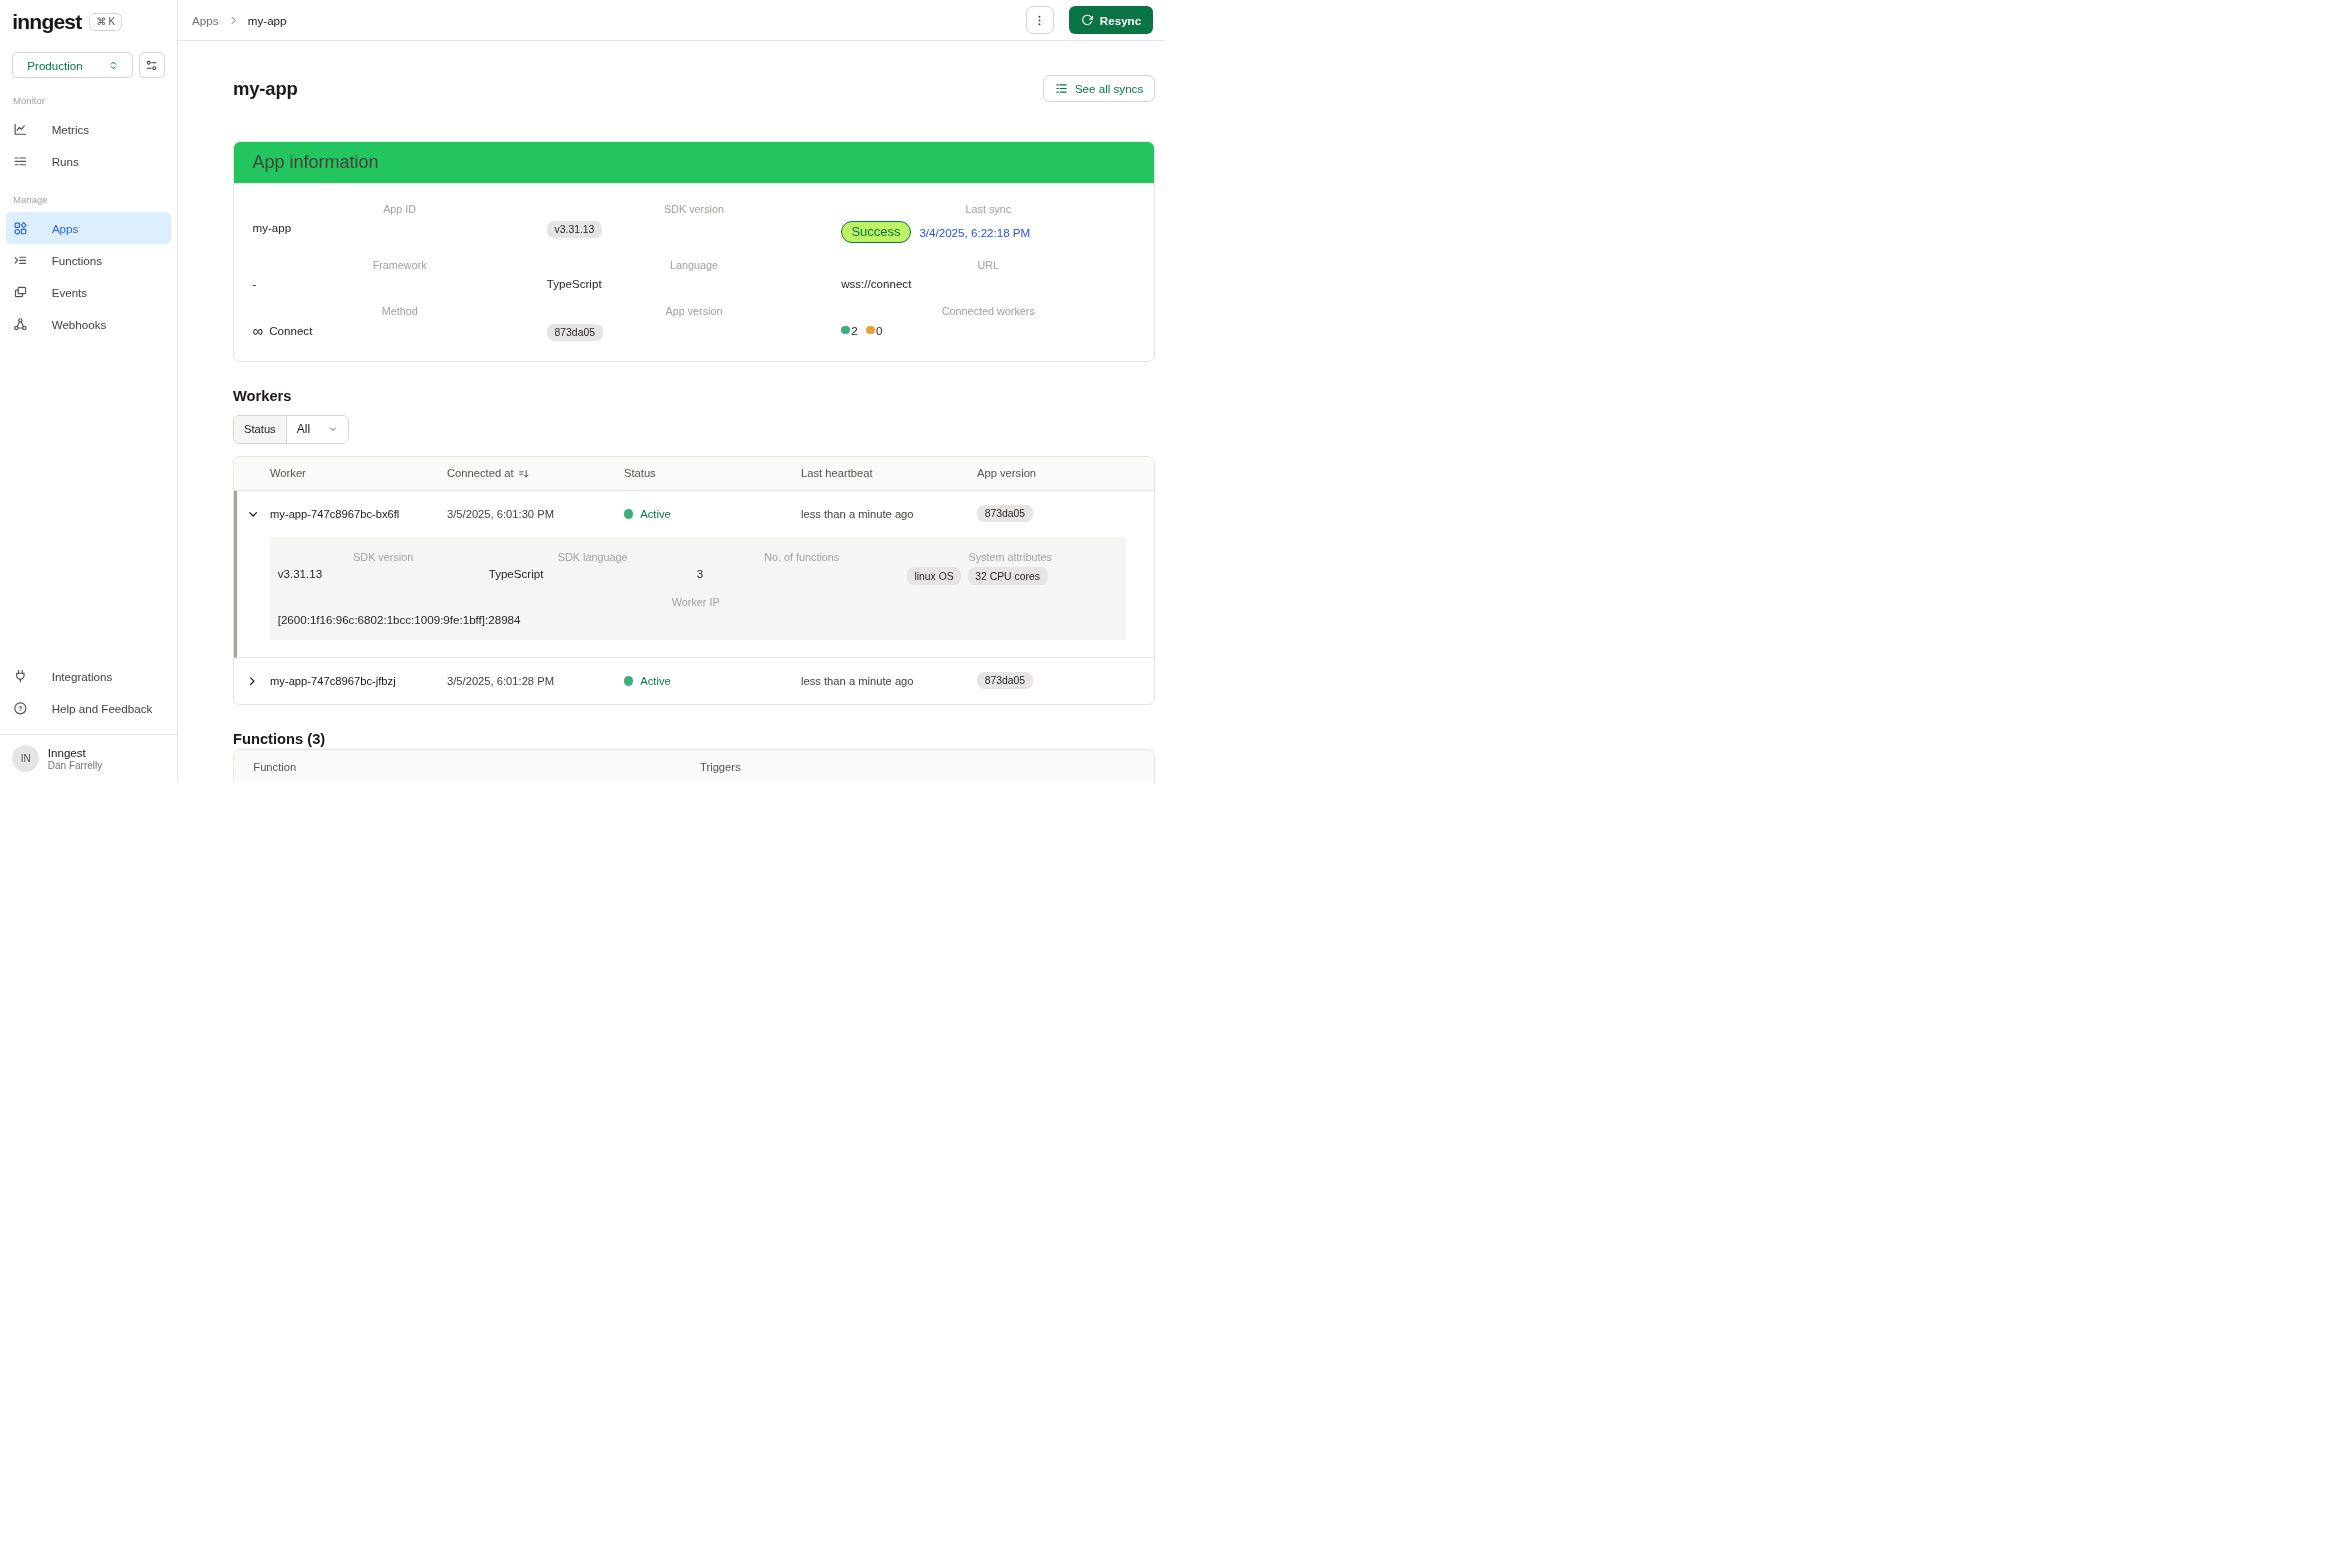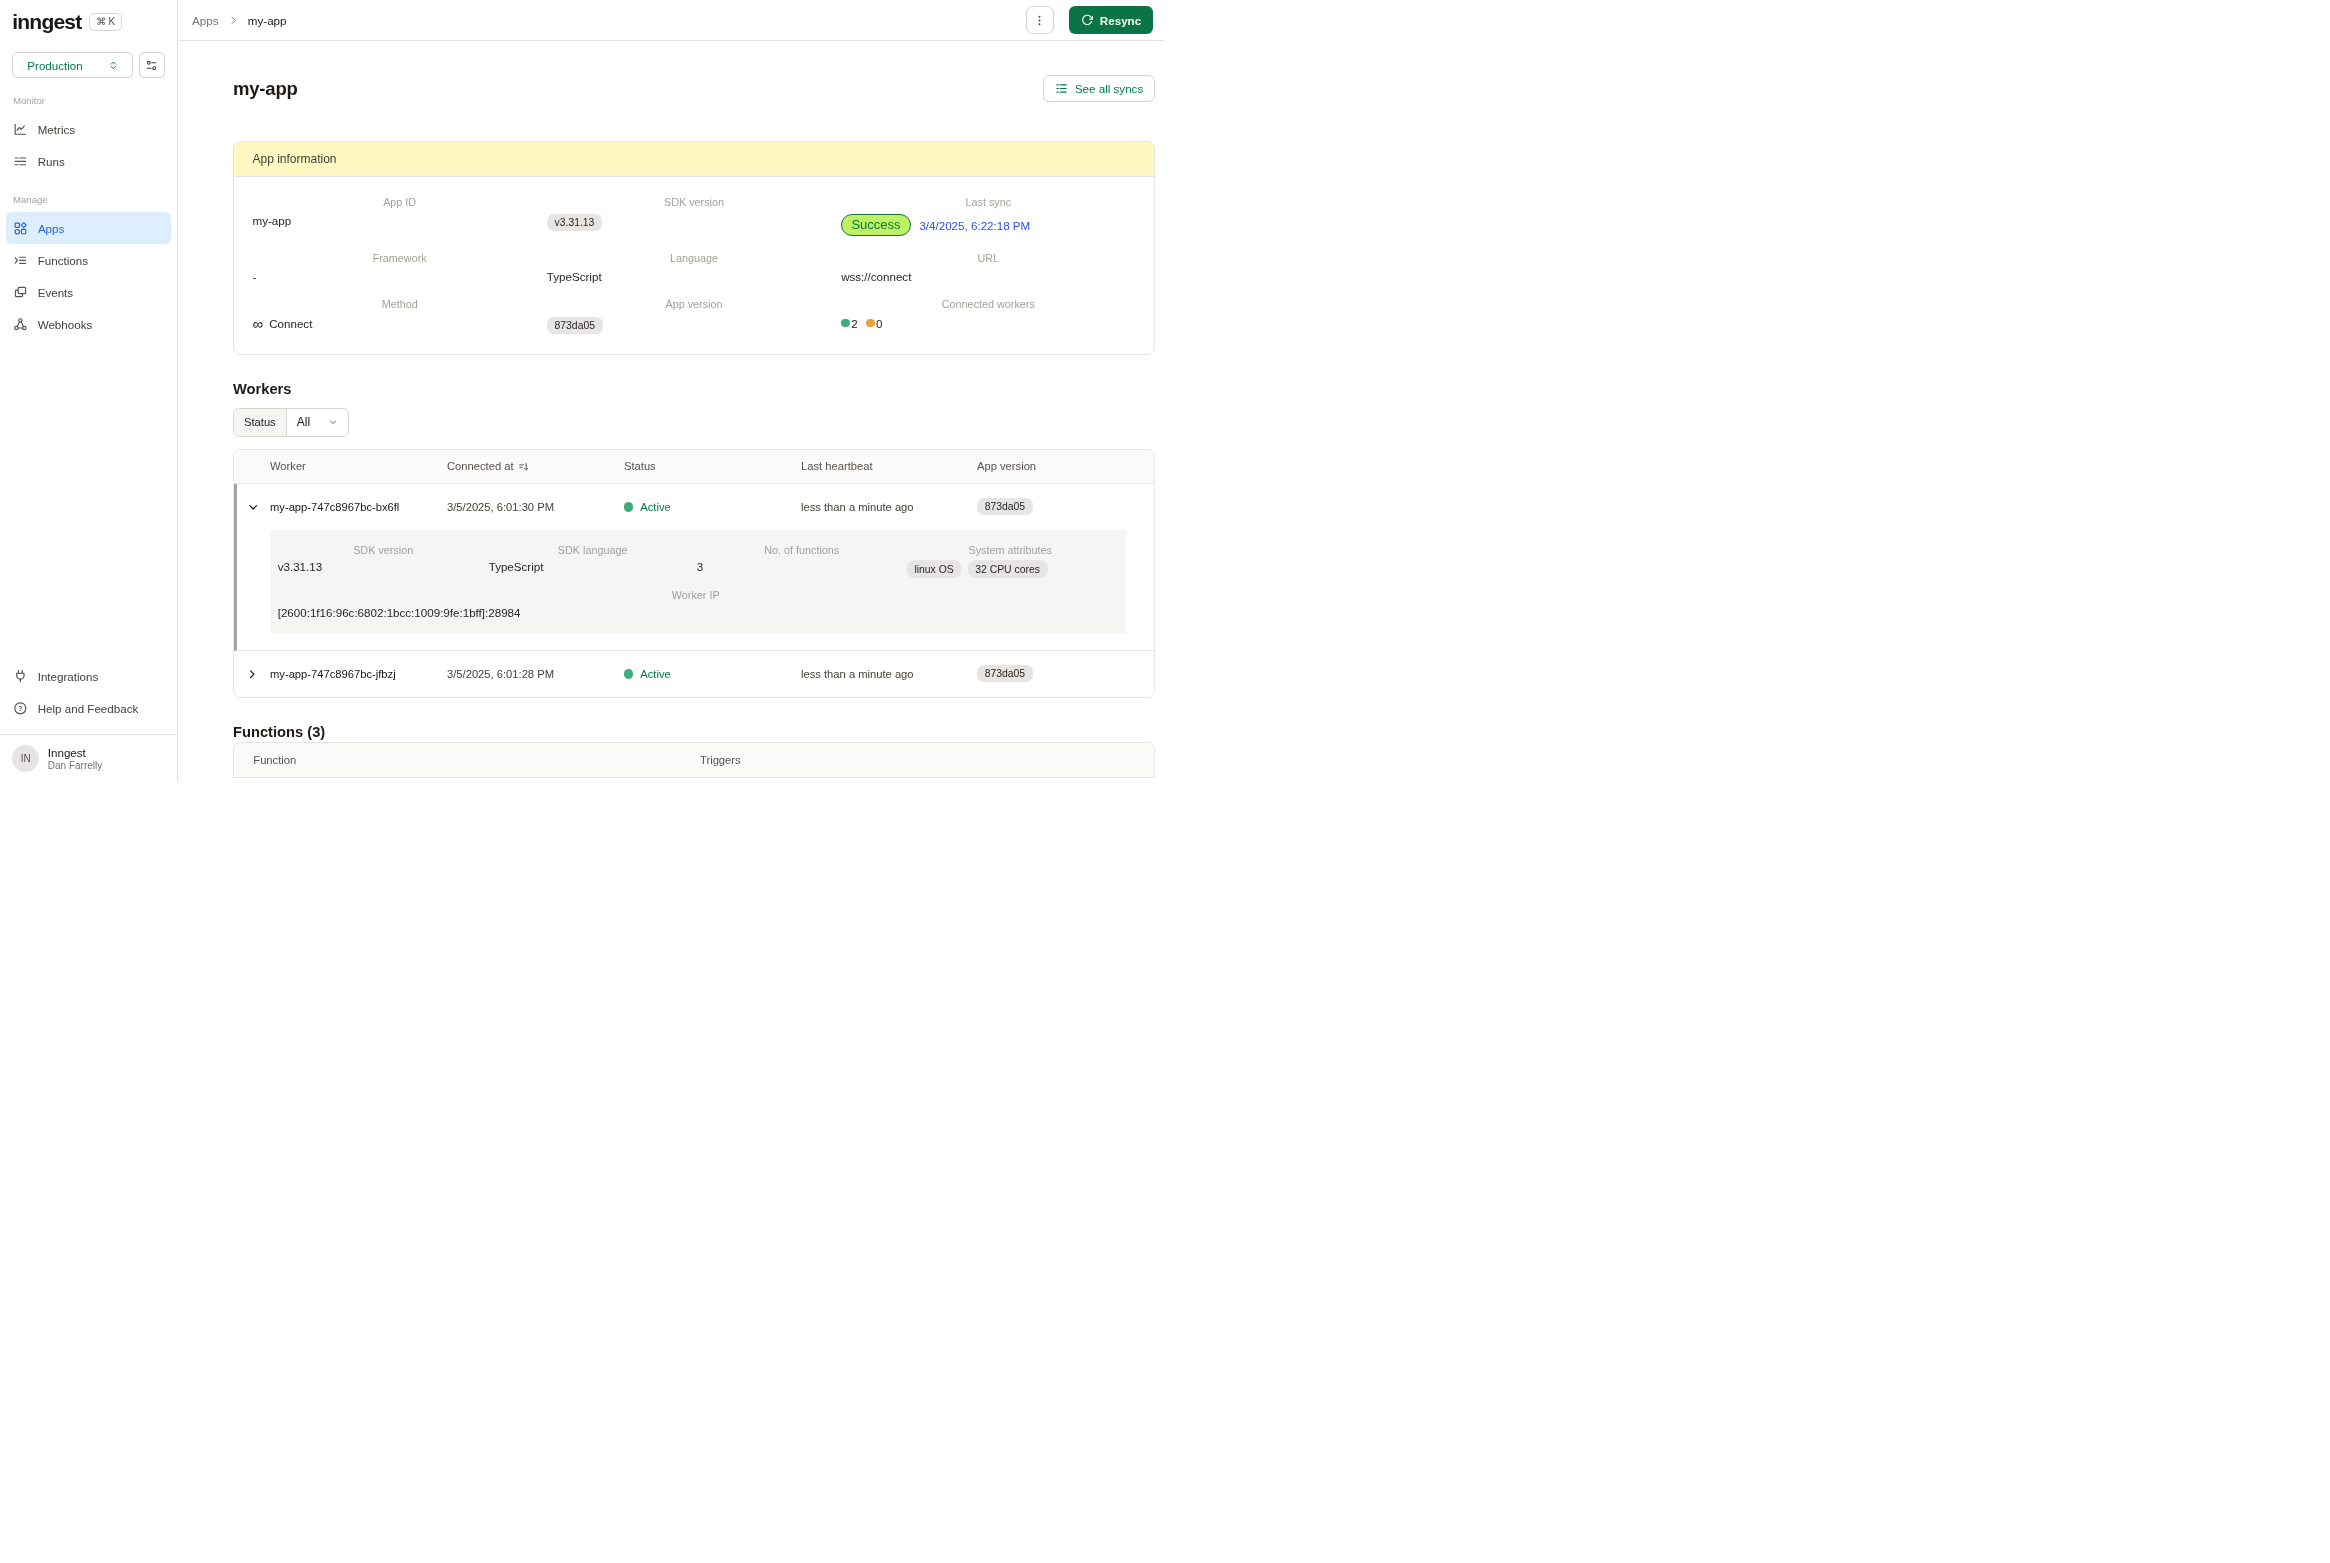--- a/index.html
+++ b/index.html
@@ -18,21 +18,21 @@
   .kbd { border:0.8px solid #D6D3D1; border-radius:5.4px; padding:2.3px 6.2px 3.1px;
     font-size:10px; color:#57534E; display:inline-flex; gap:2.3px; align-items:center; }
   .env-row { display:flex; gap:5.4px; padding:0 12.3px; margin-top:18px; }
   .env-select { flex:1; height:26px; border:0.8px solid #D6D3D1; border-radius:5.4px;
     display:flex; align-items:center; justify-content:space-between; padding:0 14px;
     color:#027A48; font-weight:500; font-size:11.6px; background:#fff; }
   .icon-btn-sq { width:26px; height:26px; border:0.8px solid #D6D3D1; border-radius:5.4px;
     display:flex; align-items:center; justify-content:center; color:#44403C; background:#fff; }
   .nav-section { margin-top:17px; }
   .nav-label { font-size:9.6px; color:#A8A29E; padding:0 13px; margin-bottom:7px; }
-  .nav-item { height:32px; display:flex; align-items:center; gap:10px;
+  .nav-item { height:32px; display:flex; align-items:center; gap:24px;
     padding:0 13px; font-size:11.6px; color:#44403C; cursor:pointer; }
   .nav-item .nicon { color:#57534E; }
   .nav-item.active { margin:0 6.2px; padding:0 7px; border-radius:5.4px;
     background:#DDEFFC; color:#2563EB; }
   .nav-item.active .nicon { color:#2563EB; }
   .sidebar-footer { margin-top:auto; }
   .profile-sep { border-top:0.8px solid #E7E5E4; margin-top:9.3px; }
   .profile { display:flex; align-items:center; gap:8.5px; padding:10px 12.3px; }
   .avatar { width:27px; height:27px; border-radius:50%; background:#E7E5E4;
     color:#57534E; font-size:10px; display:flex; align-items:center; justify-content:center; }
@@ -57,22 +57,22 @@
   .container { margin:0 10px 0 55px; }
 
   .title-row { display:flex; align-items:center; justify-content:space-between; margin-top:34px; }
   .page-title { font-size:18.5px; font-weight:700; color:#1C1917; letter-spacing:-0.2px; }
   .syncs-btn { border:0.8px solid #D6D3D1; background:#fff; border-radius:6.2px;
     color:#027A48; font-size:11.6px; display:flex; align-items:center; gap:7px;
     padding:6.2px 10.8px; font-family:inherit;margin-left:26px; }
 
   
   .card { margin-top:39px; border:0.8px solid #E7E5E4; border-radius:7px; overflow:hidden; }
-  .card-header { background:#fef9c3; border-bottom:0.8px solid #E7E5E4;
-    padding:10px 18.5px; font-size:12px; color:#44403C; }
+  .card-header { background:#22c55e; border-bottom:0.8px solid #E7E5E4;
+    padding:10px 18.5px; font-size:18px; color:#44403C; }
   .card-body { padding:18.5px 18.5px 20px; display:grid;
     grid-template-columns:1fr 1fr 1fr; row-gap:15.4px; }
   .field-label { font-size:10.8px; color:#A3A09B; margin-bottom:6.2px;text-align:center; }
   .field-value { font-size:11.6px; color:#292524; display:flex; align-items:center; }
   .chip { display:inline-block; background:#E7E5E4; color:#292524;
     border-radius:7px; padding:3.1px 7.7px; font-size:10.4px; }
   .success-pill { border:1.2px solid #0A7444; background:#bef264; color:#0A7444;
     border-radius:771px; padding:2.3px 9.3px 3.1px; font-size:13px; font-weight:500; }
   .sync-date { color:#2952E1; margin-left:8.5px; cursor:pointer; }
   .inf-glyph { font-size:14.7px; color:#1C1917; margin-right:6.2px; line-height:1; }

